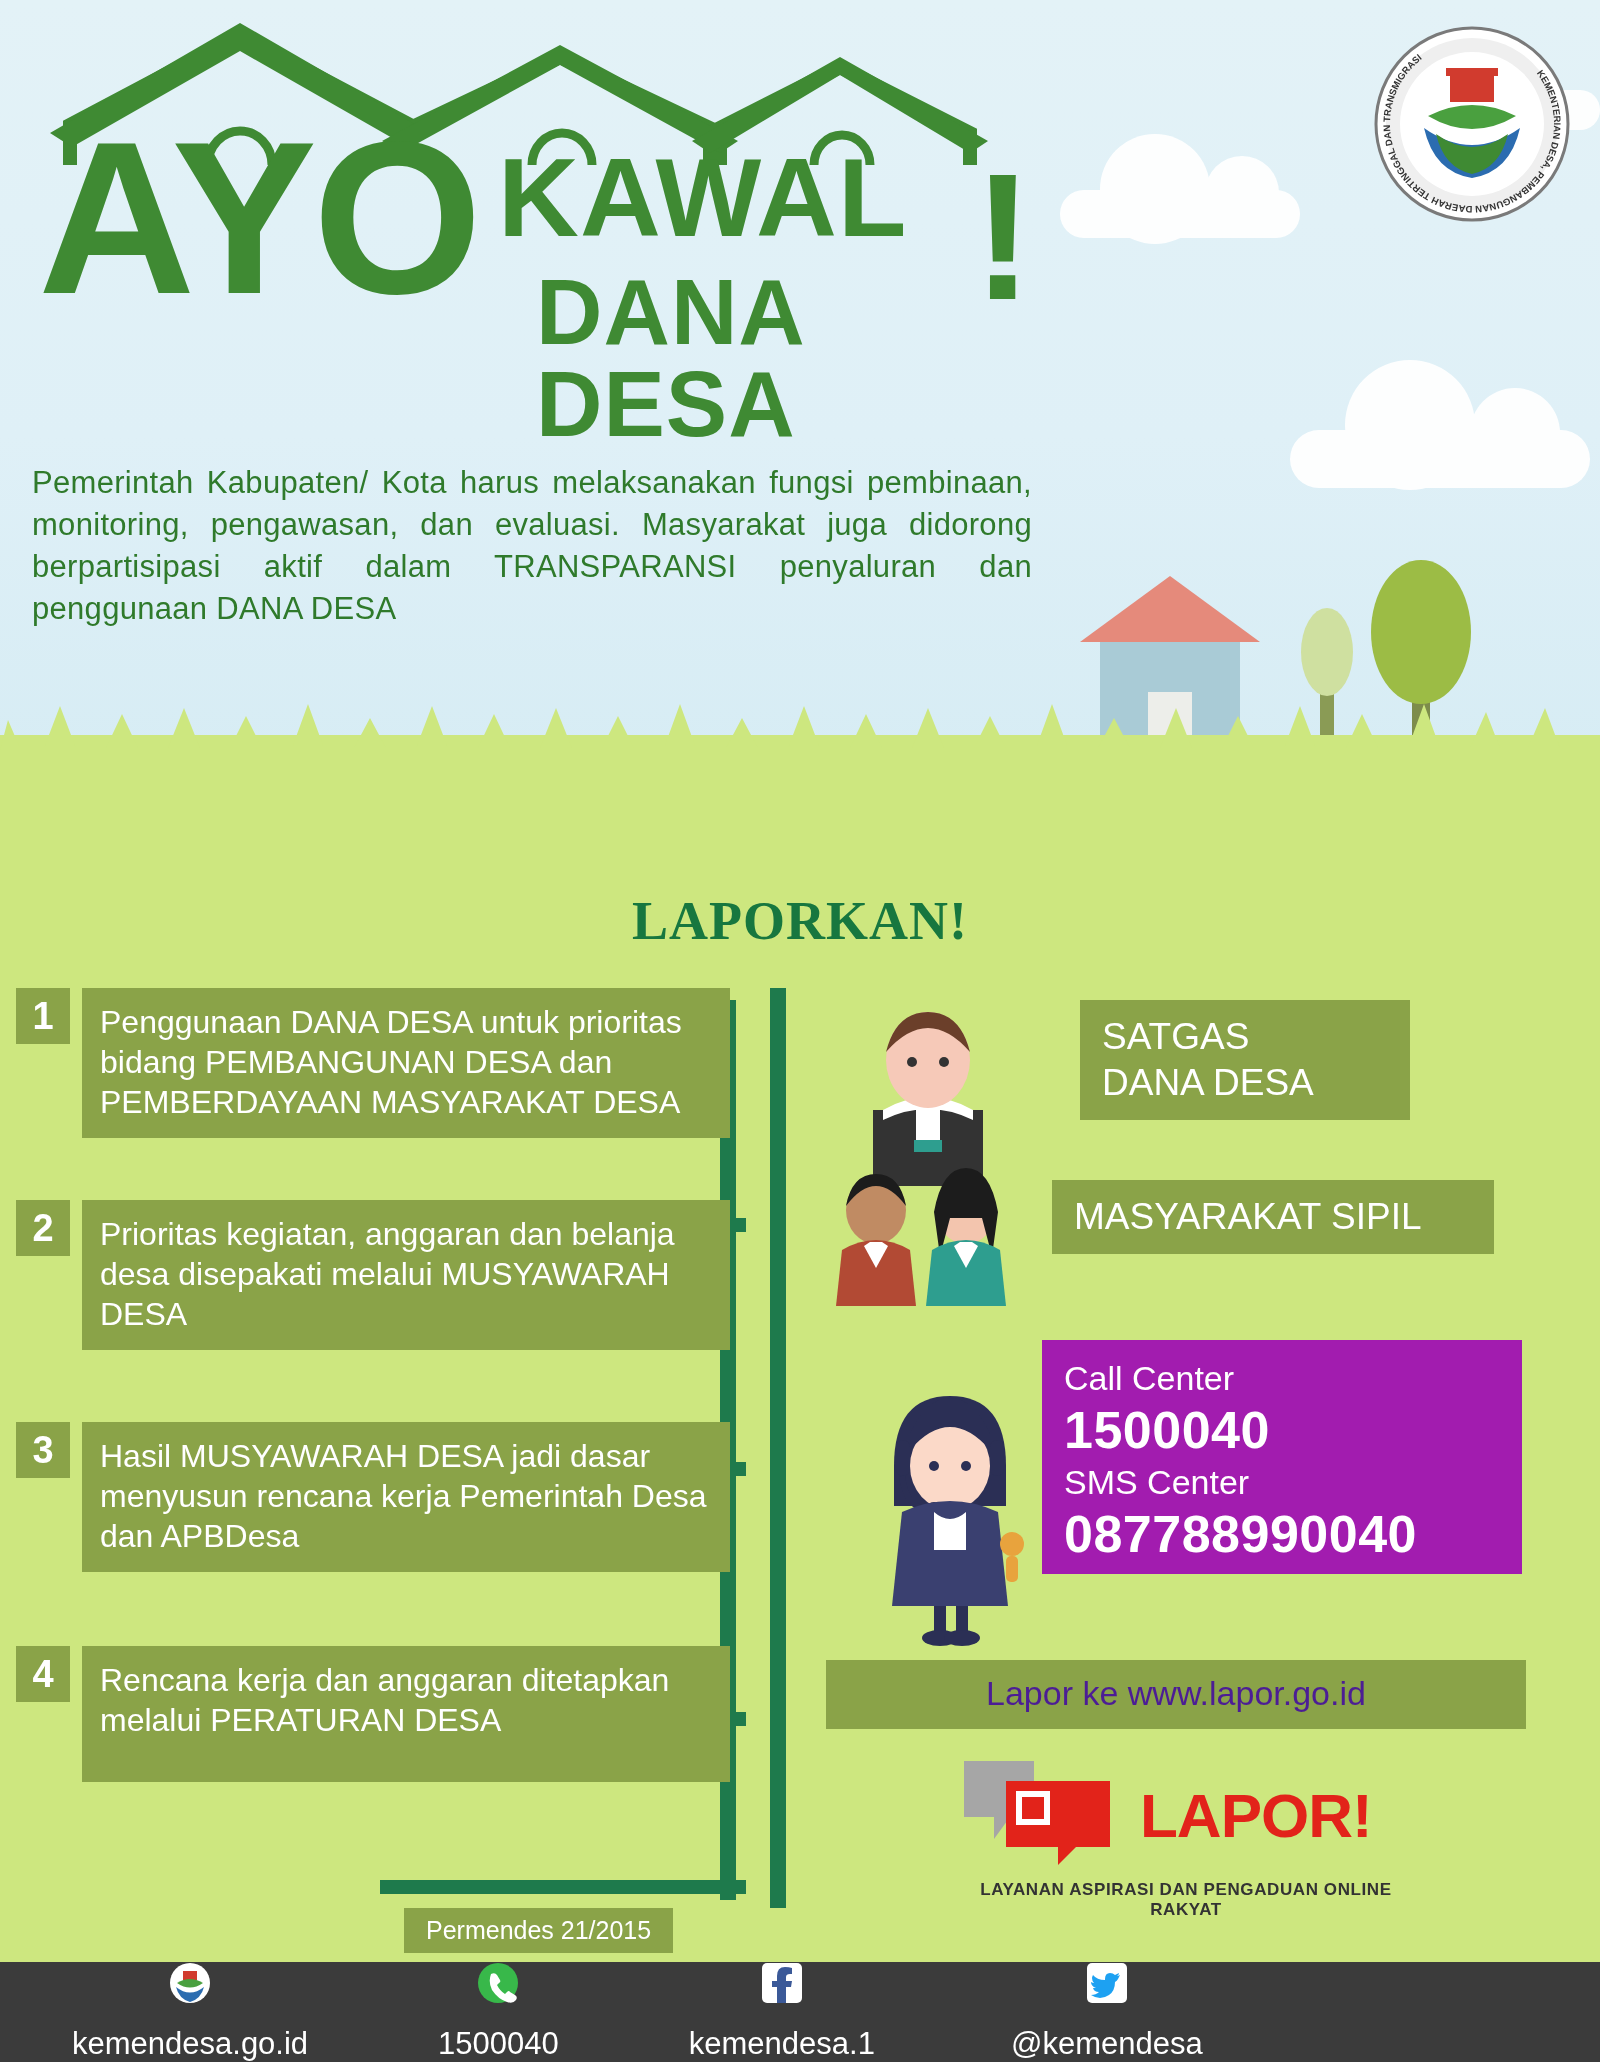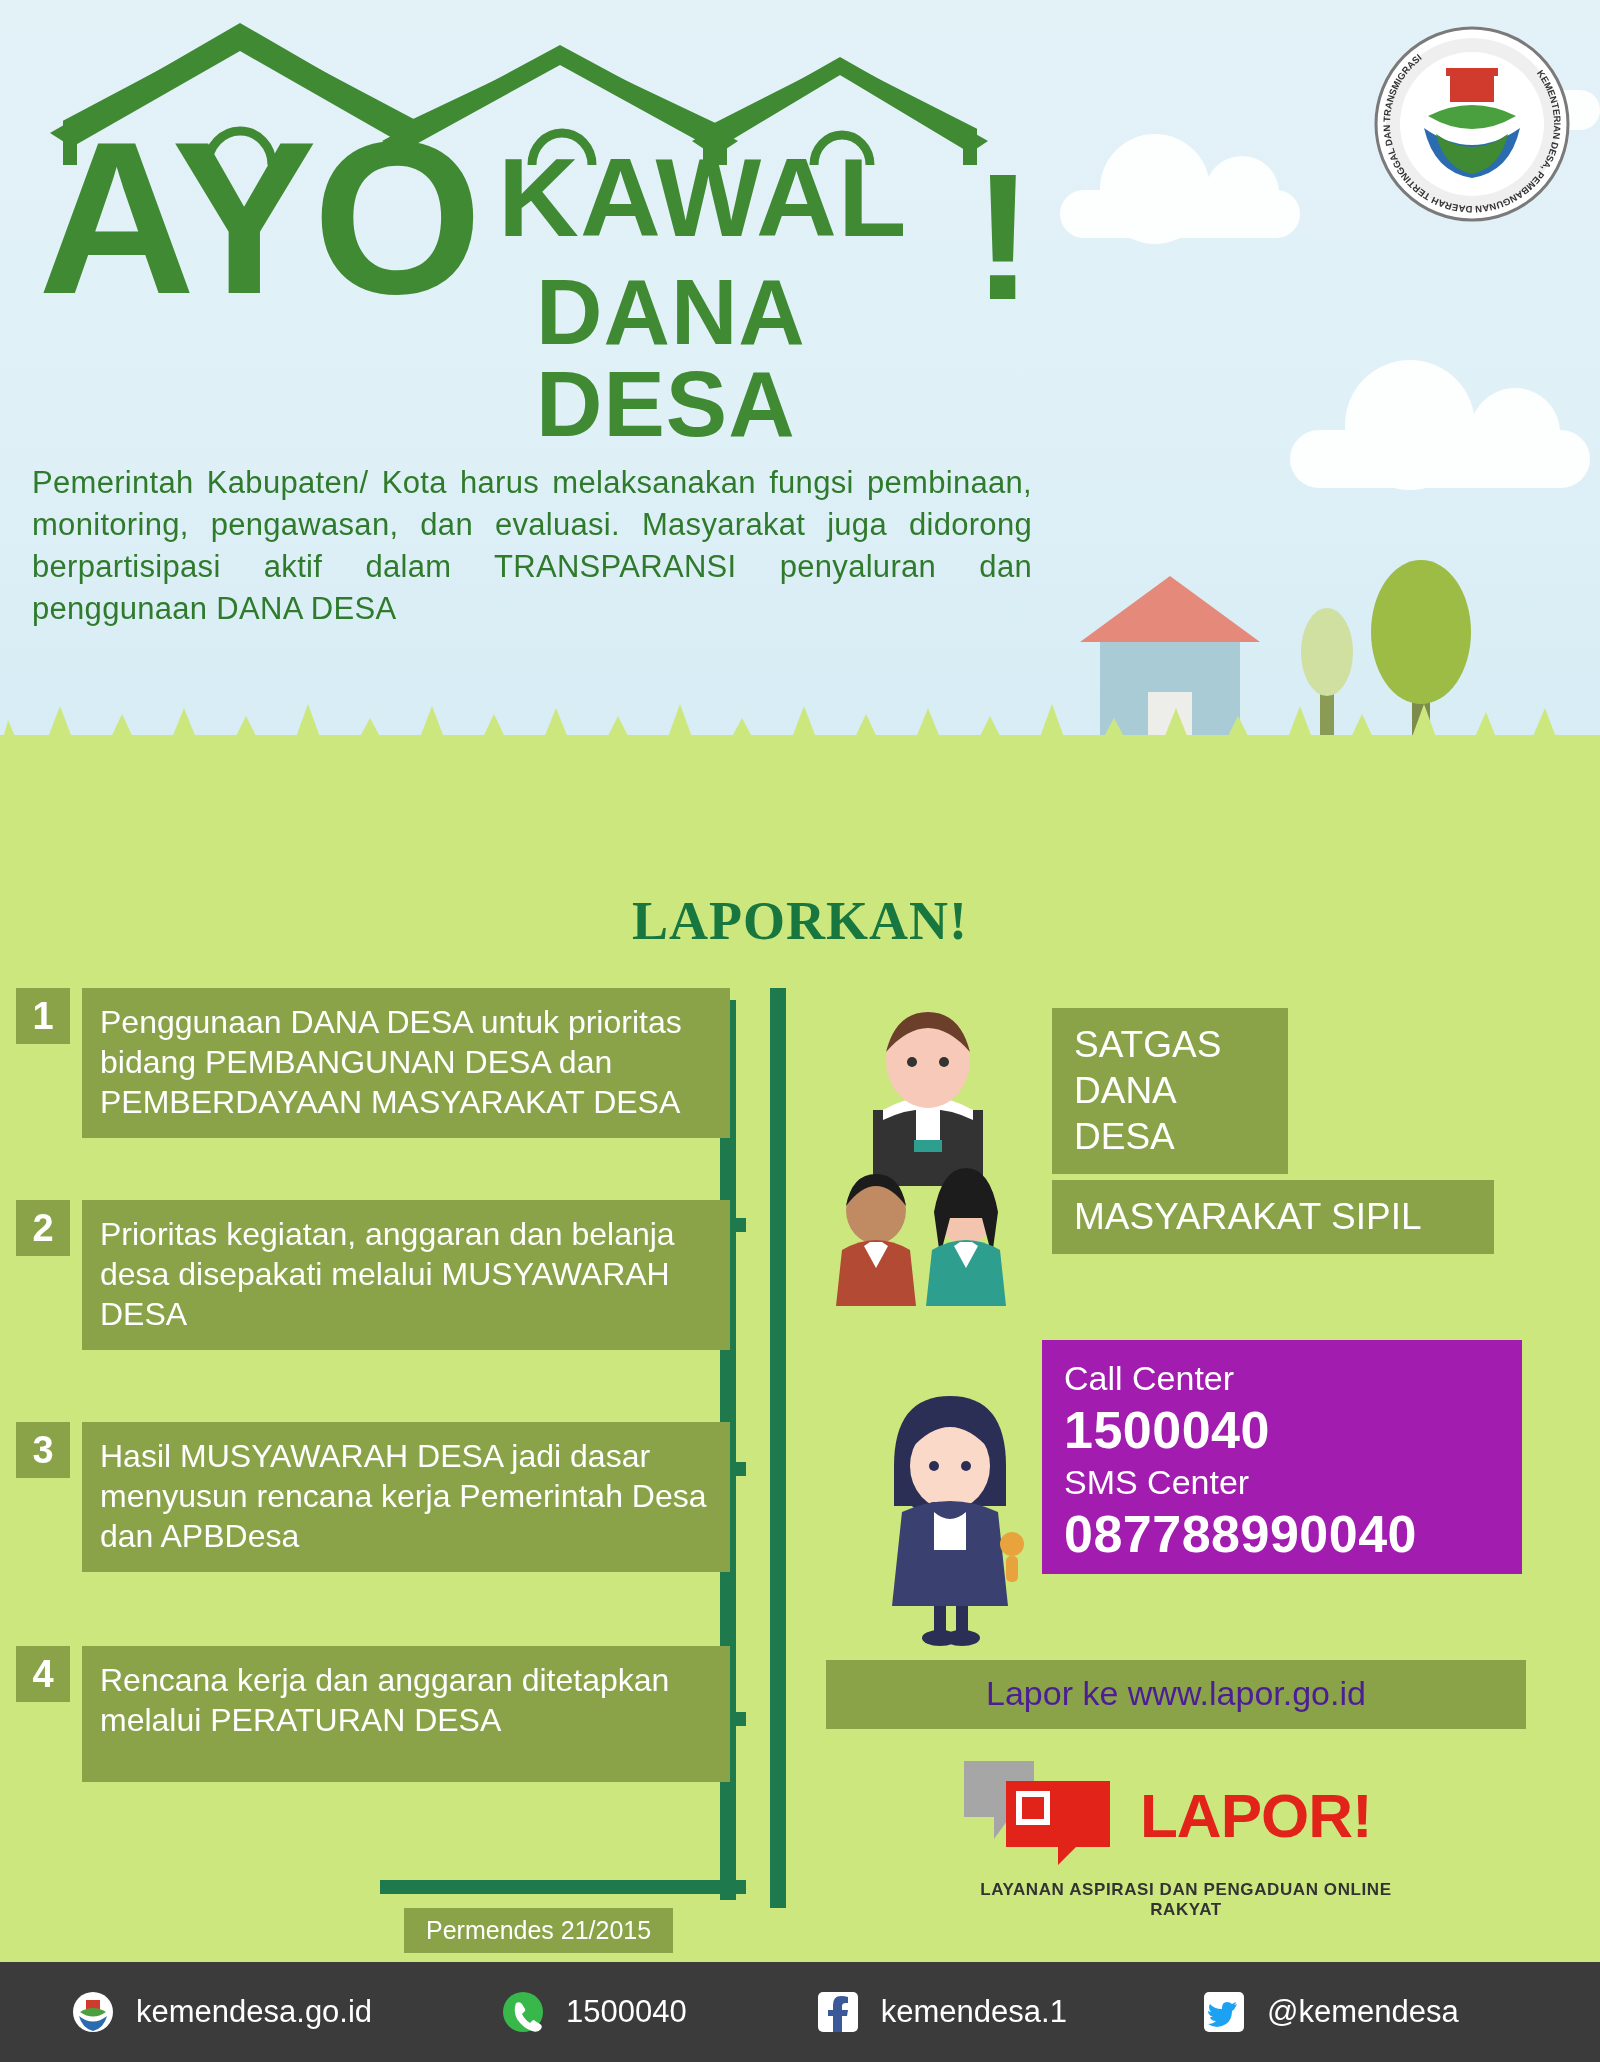--- a/index.html
+++ b/index.html
@@ -197,21 +197,21 @@
 
   
   .label-box {
     position: absolute;
     background: #8aa348;
     color: #ffffff;
     padding: 14px 22px;
     font-size: 37px;
     line-height: 46px;
   }
-  .satgas { left: 1052px; top: 1000px; width: 236px; margin-top: 8px; }
+  .satgas { left: 1080px; top: 1000px; width: 330px; }
   .pokja  { left: 1052px; top: 1180px; width: 442px; }
   .contact-box {
     position: absolute;
     left: 1042px; top: 1340px;
     width: 480px;
     background: #a21caf;
     color: #ffffff;
     padding: 16px 22px 10px 22px;
   }
   .contact-label { font-size: 34px; line-height: 44px; }
@@ -255,20 +255,21 @@
     background: #3b3b3b;
     display: flex;
     align-items: center;
   }
   .footer-item {
     display: flex;
     align-items: center;
     color: #ffffff;
     font-size: 31px;
     gap: 22px;
+    flex-direction: column;
   }
   .fi-1 { margin-left: 72px; }
   .fi-2 { margin-left: 130px; }
   .fi-3 { margin-left: 130px; }
   .fi-4 { margin-left: 136px; }
   .fi-icon { width: 42px; height: 42px; display: block; }
 
   
   .people-a { position: absolute; left: 828px; top: 990px; }
   .people-b { position: absolute; left: 850px; top: 1370px; }

